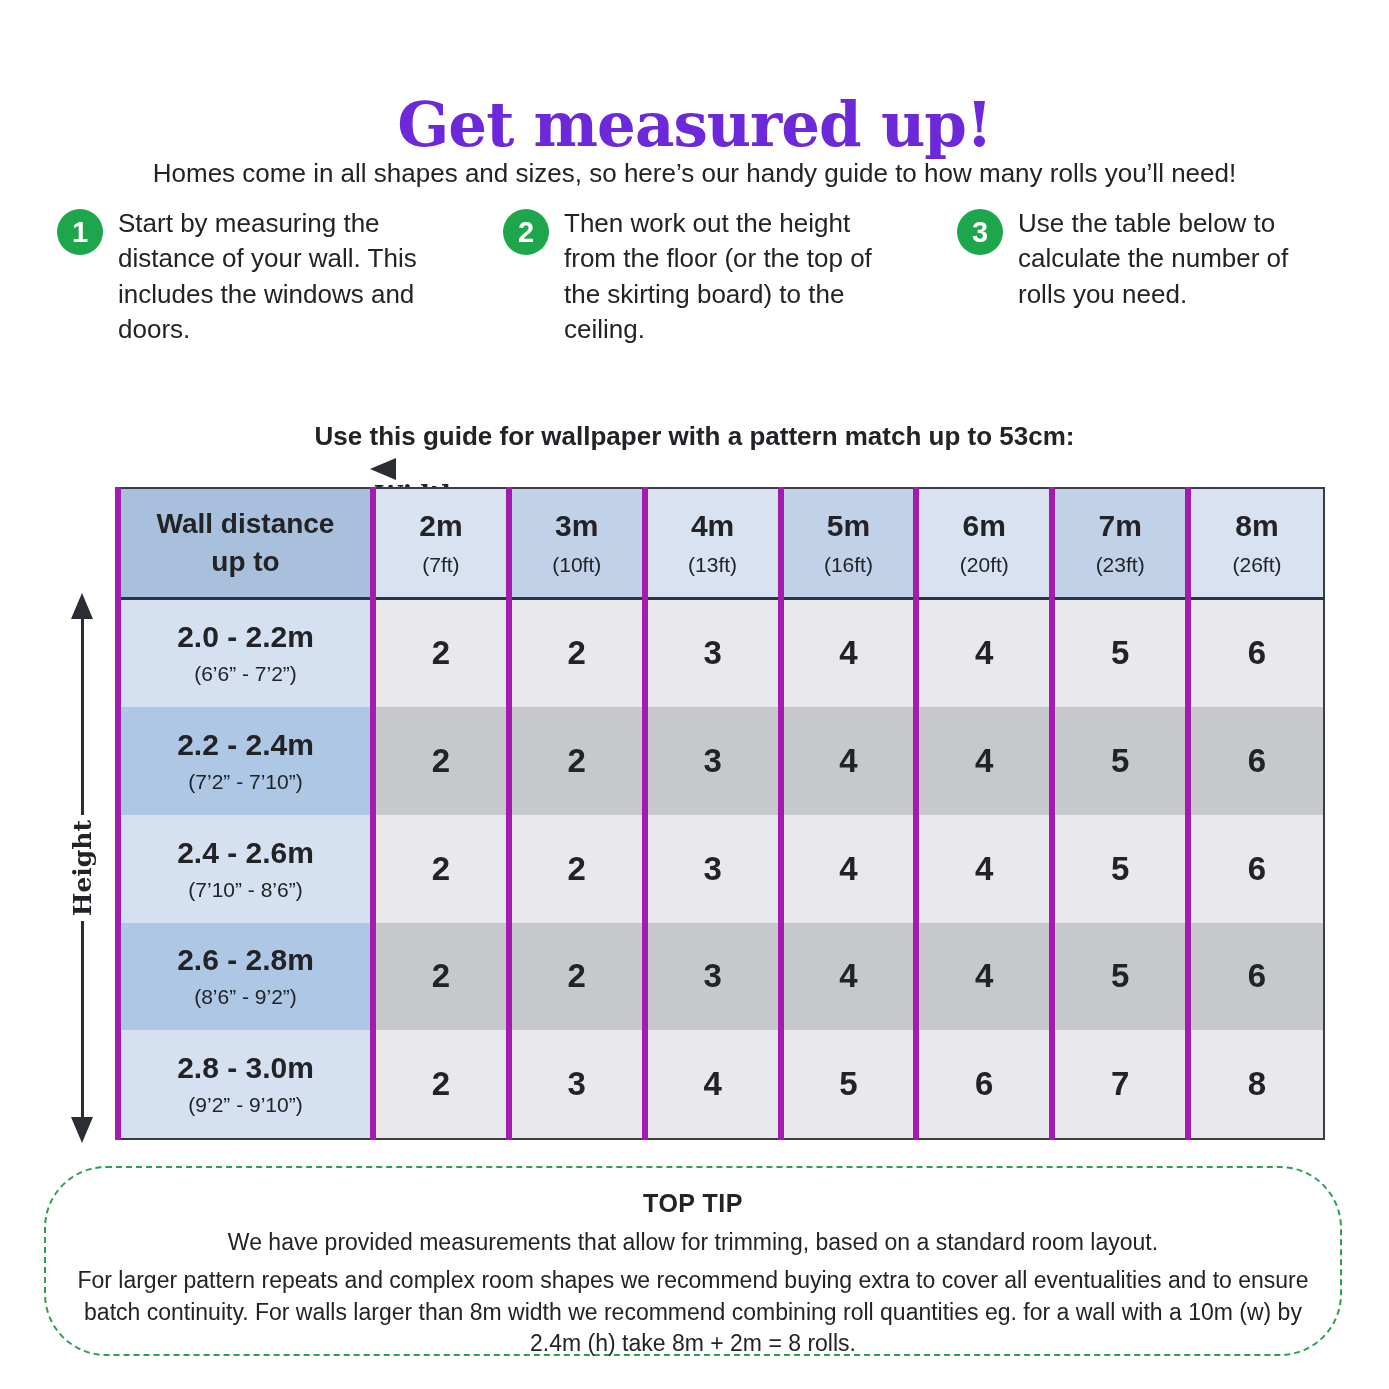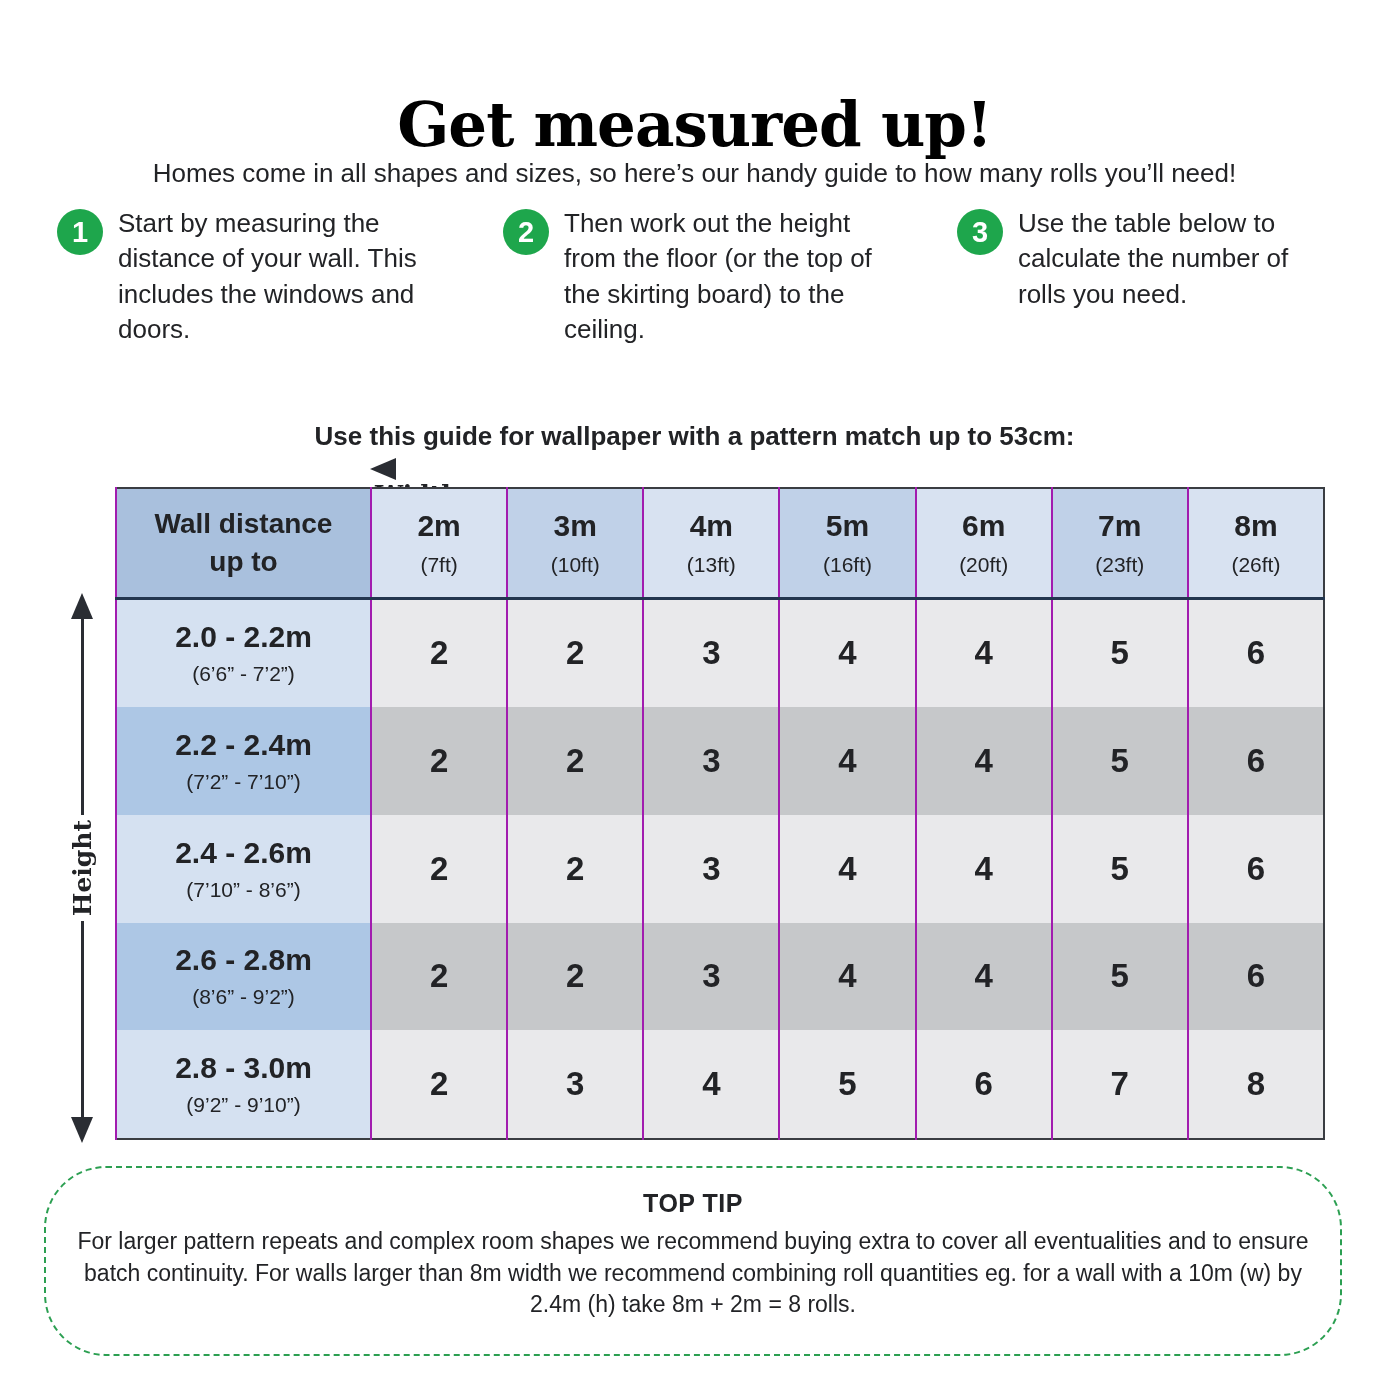--- a/index.html
+++ b/index.html
@@ -1,21 +1,21 @@
 <!DOCTYPE html>
 <html><head>
 <meta charset="utf-8">
 <style>
   * { box-sizing: border-box; }
   body { margin:0; background:#ffffff; font-family:"Liberation Sans", sans-serif; color:#222326; }
   .page { position:relative; width:1389px; height:1389px; background:#ffffff; overflow:hidden; }
 
   .title { position:absolute; top:48px; left:0; width:100%; text-align:center;
            font-family:"DejaVu Serif", serif; font-weight:bold; font-size:61px;
-           color:#000000; letter-spacing:-1px; }
+           color:#6d28d9; letter-spacing:-1px; }
   .subtitle { position:absolute; top:132px; left:0; width:100%; text-align:center; font-size:26px; }
 
   .step { position:absolute; top:206px; display:flex; gap:15px; align-items:flex-start; }
   .step-1 { left:57px;  width:385px; }
   .step-2 { left:503px; width:400px; }
   .step-3 { left:957px; width:365px; }
   .badge { flex:0 0 46px; width:46px; height:46px; border-radius:50%; background:#1ea64c;
            color:#ffffff; font-weight:bold; font-size:29px; display:flex; align-items:center;
            justify-content:center; margin-top:3px; }
   .step p { margin:0; font-size:26px; line-height:1.36; }
@@ -36,21 +36,21 @@
   .ha-label { writing-mode:vertical-rl; transform:rotate(180deg);
               font-family:"DejaVu Serif", serif; font-weight:bold; font-size:25px; margin:5px 0; }
   .ah-up   { width:0; height:0; border-left:11px solid transparent; border-right:11px solid transparent; border-bottom:26px solid #2a2d33; }
   .ah-down { width:0; height:0; border-left:11px solid transparent; border-right:11px solid transparent; border-top:26px solid #2a2d33; }
 
   table.rolls { position:absolute; left:115px; top:487px; width:1210px; height:653px;
                 border-collapse:collapse; table-layout:fixed; border:2px solid #3a3d42; }
   col.label-col { width:255px; }
   thead tr { height:108px; }
   tbody tr { height:80px; }
-  th, td { border-left:2px solid #a21caf; text-align:center; vertical-align:middle; padding:16px; }
+  th, td { border-left:6px solid #a21caf; text-align:center; vertical-align:middle; padding:16px; }
   thead th { border-bottom:3px solid #23364f; }
   .corner { background:#a9c0dd; font-size:28px; font-weight:bold; line-height:1.35; }
   thead th.light { background:#d8e2f1; }
   thead th.mid   { background:#c0d1e8; }
   .th-m  { font-size:30px; font-weight:bold; }
   .th-ft { font-size:21px; font-weight:normal; margin-top:10px; }
   tbody tr.odd  th { background:#d5e1f1; }
   tbody tr.odd  td { background:#e9e9eb; }
   tbody tr.even th { background:#adc7e5; }
   tbody tr.even td { background:#c6c8ca; }
@@ -220,16 +220,17 @@
         <td>5</td>
         <td>6</td>
         <td>7</td>
         <td>8</td>
       </tr>
     </tbody>
   </table>
 
   <div class="top-tip">
     <h3 class="tt-heading">TOP TIP</h3>
+    <p class="tt-line1">We have provided measurements that allow for trimming, based on a standard room layout.</p>
     <p class="tt-line2">For larger pattern repeats and complex room shapes we recommend buying extra to cover all eventualities and to ensure batch continuity. For walls larger than 8m width we recommend combining roll quantities eg. for a wall with a 10m (w) by 2.4m (h) take 8m + 2m = 8 rolls.</p>
   </div>
 
 </div>
 
 </body></html>

